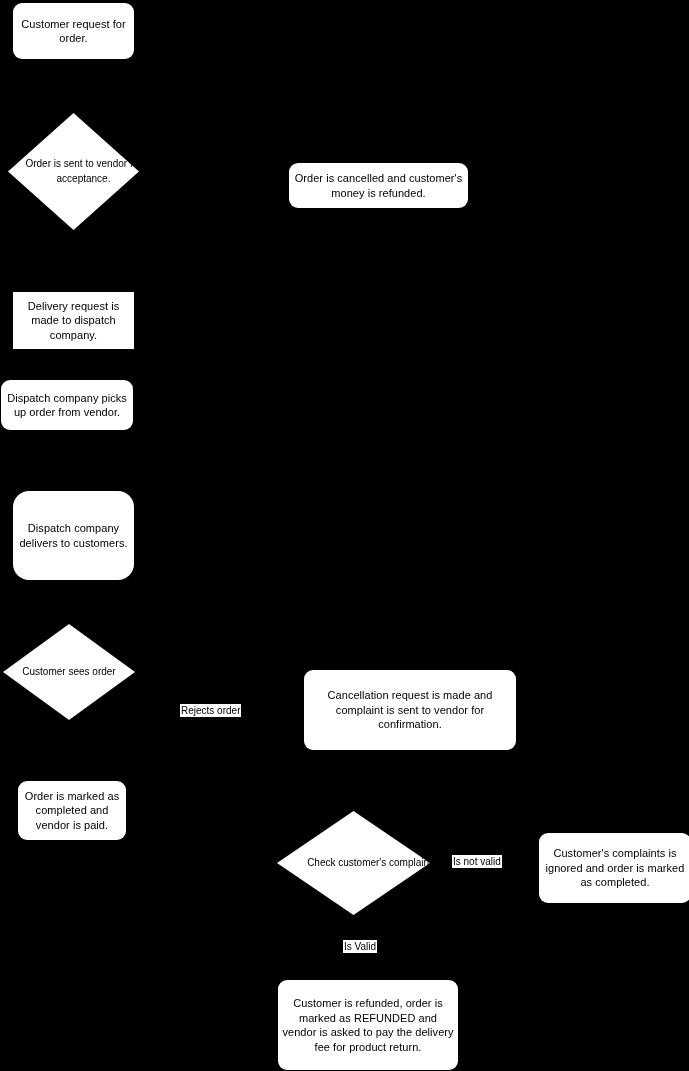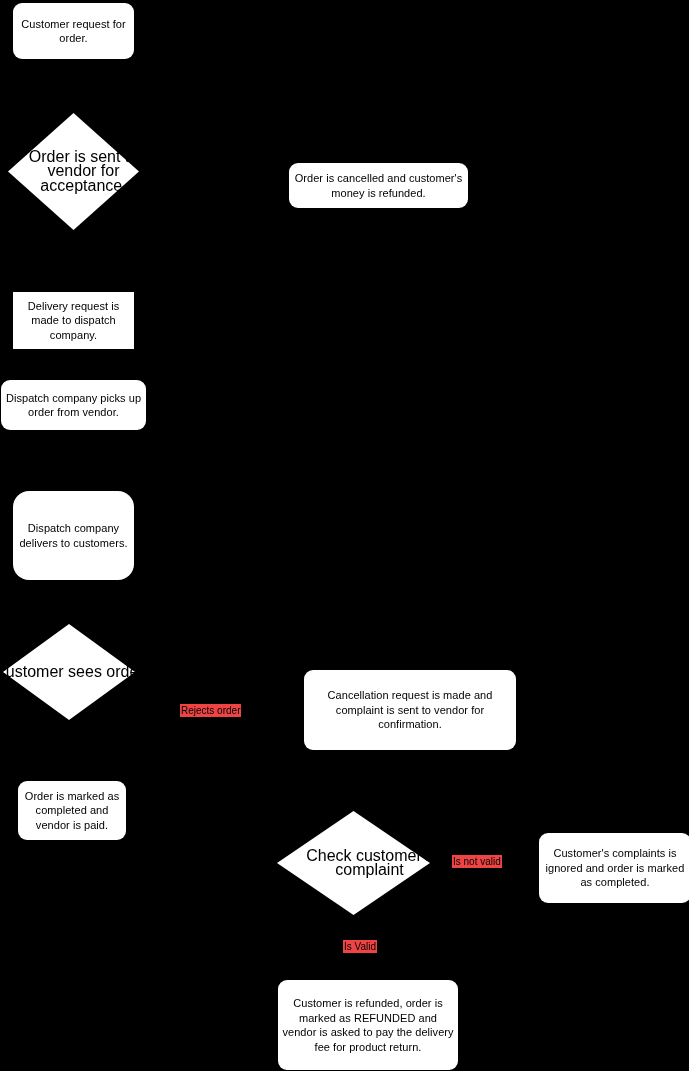--- a/index.html
+++ b/index.html
@@ -63,30 +63,30 @@
     position: absolute;
     left: 0;
     top: 0;
     width: 100%;
     height: 100%;
     display: flex;
     align-items: center;
     justify-content: center;
     text-align: center;
     color: #000000;
-    font-size: 16px;
+    font-size: 10px;
     line-height: 14.5px;
     white-space: nowrap;
   }
   .diamond-label.wrap {
     white-space: normal;
   }
   .edge-label {
     position: absolute;
-    background: #ef4444;
+    background: #ffffff;
     color: #000000;
     font-size: 10px;
     line-height: 13px;
     padding: 0 1px;
     white-space: nowrap;
   }
 </style>
 </head>
 <body>
 
@@ -100,21 +100,21 @@
         <polygon points="65.5,0 131,58.5 65.5,117 0,58.5" fill="#ffffff"></polygon>
       </svg>
     </div>
     <div class="diamond-label wrap" style="padding:0 10px;">Order is sent to vendor for acceptance.</div>
   </div>
 
   <div class="node rounded" style="left:289px; top:163px; width:179px; height:45px;">Order is cancelled and customer's money is refunded.</div>
 
   <div class="node sharp" style="left:13px; top:282px; width:121px; height:57px;">Delivery request is made to dispatch company.</div>
 
-  <div class="node rounded" style="left:1px; top:380px; width:145px; height:50px;">Dispatch company picks up order from vendor.</div>
+  <div class="node rounded" style="left:1px; top:380px; width:132px; height:50px;">Dispatch company picks up order from vendor.</div>
 
   <div class="node sharp" style="left:13px; top:481px; width:121px; height:89px;border-radius:16px;">Dispatch company delivers to customers.</div>
 
   <div class="diamond-wrap" style="left:3px; top:624px; width:132px; height:96px;">
     <div class="diamond-shape">
       <svg viewBox="0 0 132 96" preserveAspectRatio="none" aria-hidden="true">
         <polygon points="66,0 132,48 66,96 0,48" fill="#ffffff"></polygon>
       </svg>
     </div>
     <div class="diamond-label" style="left:-2px; width:136px;">Customer sees order</div>

